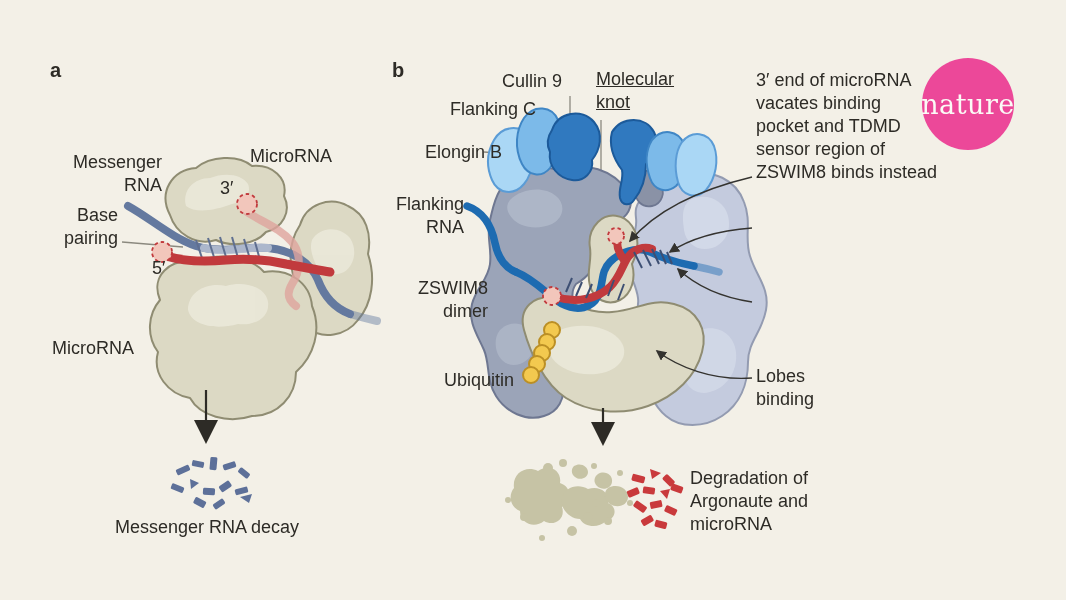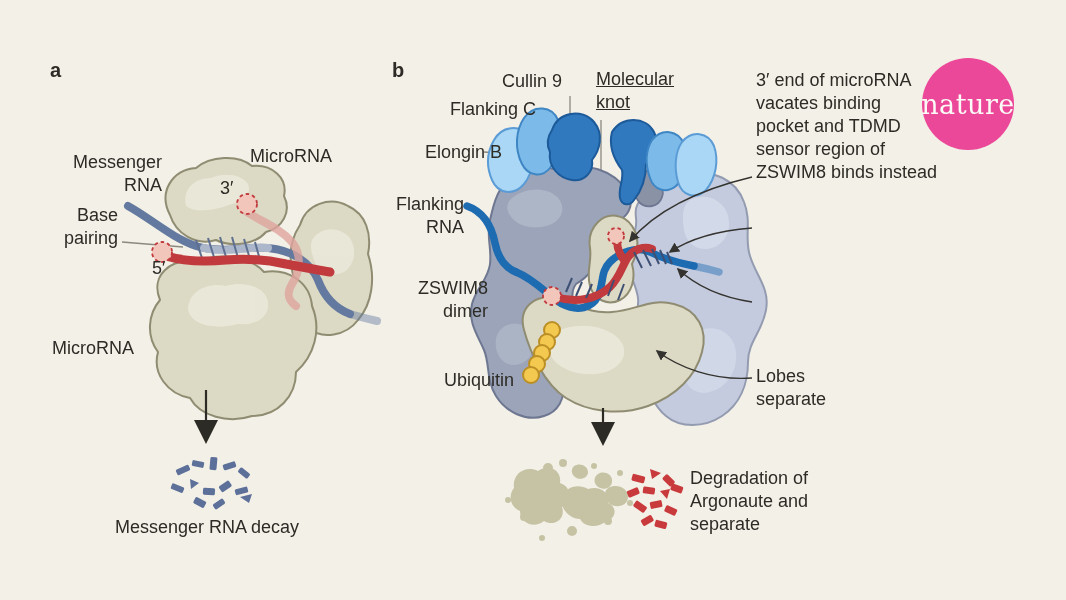--- a/index.html
+++ b/index.html
@@ -242,22 +242,22 @@
   <div class="lbl right" style="left:390px; top:277px; width:98px;">ZSWIM8
 dimer</div>
   <div class="lbl" style="left:444px; top:369px;">Ubiquitin</div>
 
   <div class="lbl" style="left:756px; top:69px;">3′ end of microRNA
 vacates binding
 pocket and TDMD
 sensor region of
 ZSWIM8 binds instead</div>
   <div class="lbl" style="left:756px; top:365px;">Lobes
-separate</div>
+binding</div>
   <div class="lbl" style="left:690px; top:467px;">Degradation of
 Argonaute and
-separate</div>
+microRNA</div>
 
   <div class="logo">
     <span>nature</span>
   </div>
 
 </div>
 
 </body></html>

